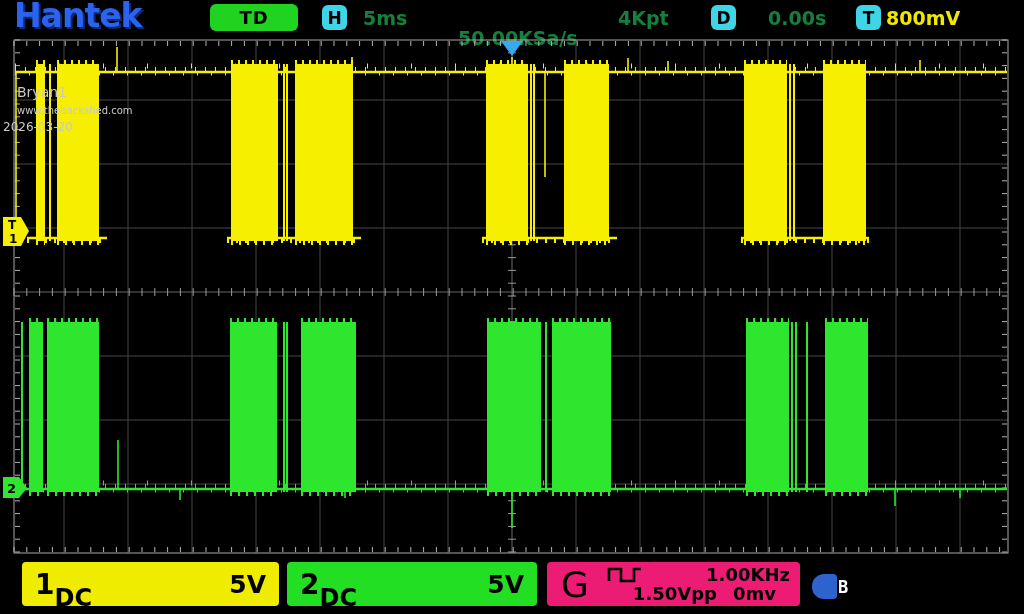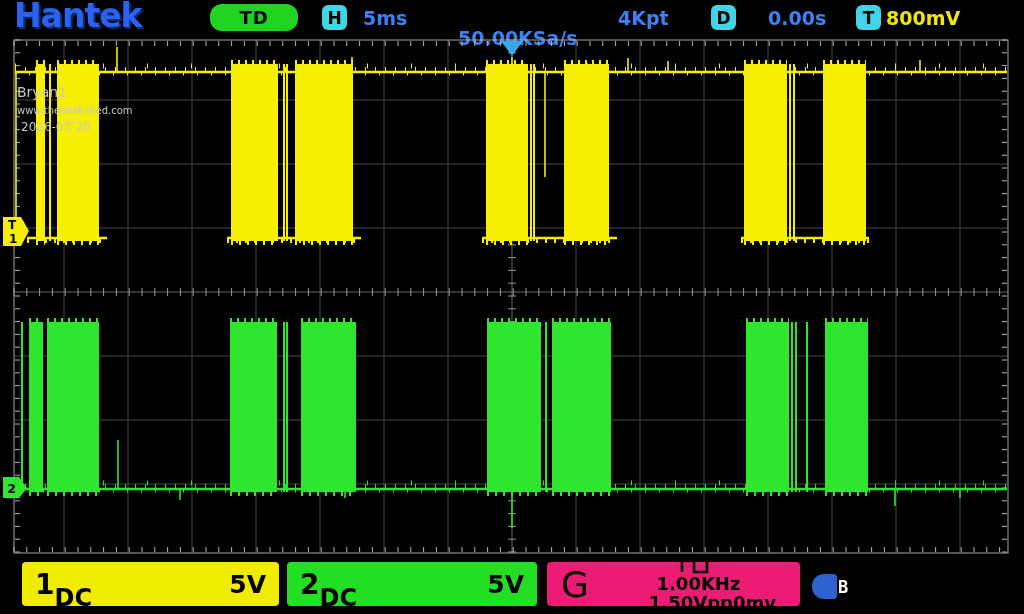--- a/index.html
+++ b/index.html
@@ -3,47 +3,47 @@
 <meta charset="utf-8">
 <style>
   html,body{margin:0;padding:0;background:#111;}
   .screen{position:relative;width:1024px;height:614px;background:#000;overflow:hidden;
           font-family:"DejaVu Sans","Liberation Sans",sans-serif;text-align:right;}
   
   .logo{position:absolute;left:14px;top:-4px;font-size:33px;font-weight:bold;
         color:#2b62f0;letter-spacing:-1px;text-shadow:2px 2px 0 #0c2c7a;}
   .badge{position:absolute;display:flex;align-items:center;justify-content:center;
          font-weight:bold;color:#000;}
-  .badge-td{left:210px;top:4px;width:88px;height:27px;background:#21d321;border-radius:12px;
+  .badge-td{left:210px;top:4px;width:88px;height:27px;background:#21d321;border-radius:6px;
             font-size:18px;letter-spacing:1px;}
   .badge-sq{top:5px;width:25px;height:25px;background:#3fd5e7;border-radius:6px;font-size:17px;}
   .badge-h{left:322px;} .badge-d{left:711px;} .badge-t{left:856px;}
-  .hval{position:absolute;top:7px;color:#3b82f6;font-weight:bold;font-size:19px;white-space:nowrap;}
+  .hval{position:absolute;top:7px;color:#15803d;font-weight:bold;font-size:19px;white-space:nowrap;}
   .hv-tb{left:363px;} .hv-sr{left:458px;margin-top:20px;} .hv-mem{left:618px;} .hv-off{left:768px;}
   .hv-trg{left:886px;color:#f0e800;}
   
   .ovl{position:absolute;color:#c9c9c9;z-index:3;}
   .ovl-user{left:17px;top:84px;font-size:14px;}
   .ovl-site{left:17px;top:105px;font-size:10px;}
-  .ovl-date{left:21px;top:120px;font-size:12px;}
+  .ovl-date{left:3px;top:120px;font-size:12px;}
   svg.plot{position:absolute;left:0;top:0;z-index:1;}
   svg.plot text{font-family:"DejaVu Sans","Liberation Sans",sans-serif;font-weight:bold;}
   
   .chbox{position:absolute;top:562px;height:44px;border-radius:4px;color:#000;font-weight:bold;
          display:flex;align-items:center;box-sizing:border-box;padding:0 13px;}
   .chbox .num{font-size:28px;} .chbox .cpl{font-size:24px;letter-spacing:0;margin-top:28px;}
   .chbox .scale{margin-left:auto;font-size:25px;}
   .box-ch1{left:22px;width:257px;background:#f0ec00;}
   .box-ch2{left:287px;width:250px;background:#23df23;}
   .box-gen{left:547px;width:253px;background:#ec1c74;padding:0 10px 0 14px;}
   .box-gen .glabel{font-size:36px;font-weight:normal;}
   .gencol{display:flex;flex-direction:column;margin-left:10px;flex:1;line-height:19px;}
   .genrow{display:flex;align-items:center;font-size:18px;}
-  .genrow1{justify-content:space-between;padding-left:8px;flex-direction:column;}
-  .genrow2{justify-content:flex-end;padding-right:14px;}
+  .genrow1{justify-content:space-between;padding-left:8px;}
+  .genrow2{justify-content:flex-end;gap:16px;padding-right:14px;}
   .usb{position:absolute;left:812px;top:573px;width:44px;height:27px;display:flex;align-items:center;}
   .usb-blob{width:25px;height:25px;background:#2e63cf;border-radius:12px 4px 4px 12px;}
   .usb-b{color:#fff;font-family:"DejaVu Sans Mono","Liberation Mono",monospace;
          font-weight:bold;font-size:17px;margin-left:1px;}
 </style>
 </head>
 <body>
 
 <div class="screen">
 

